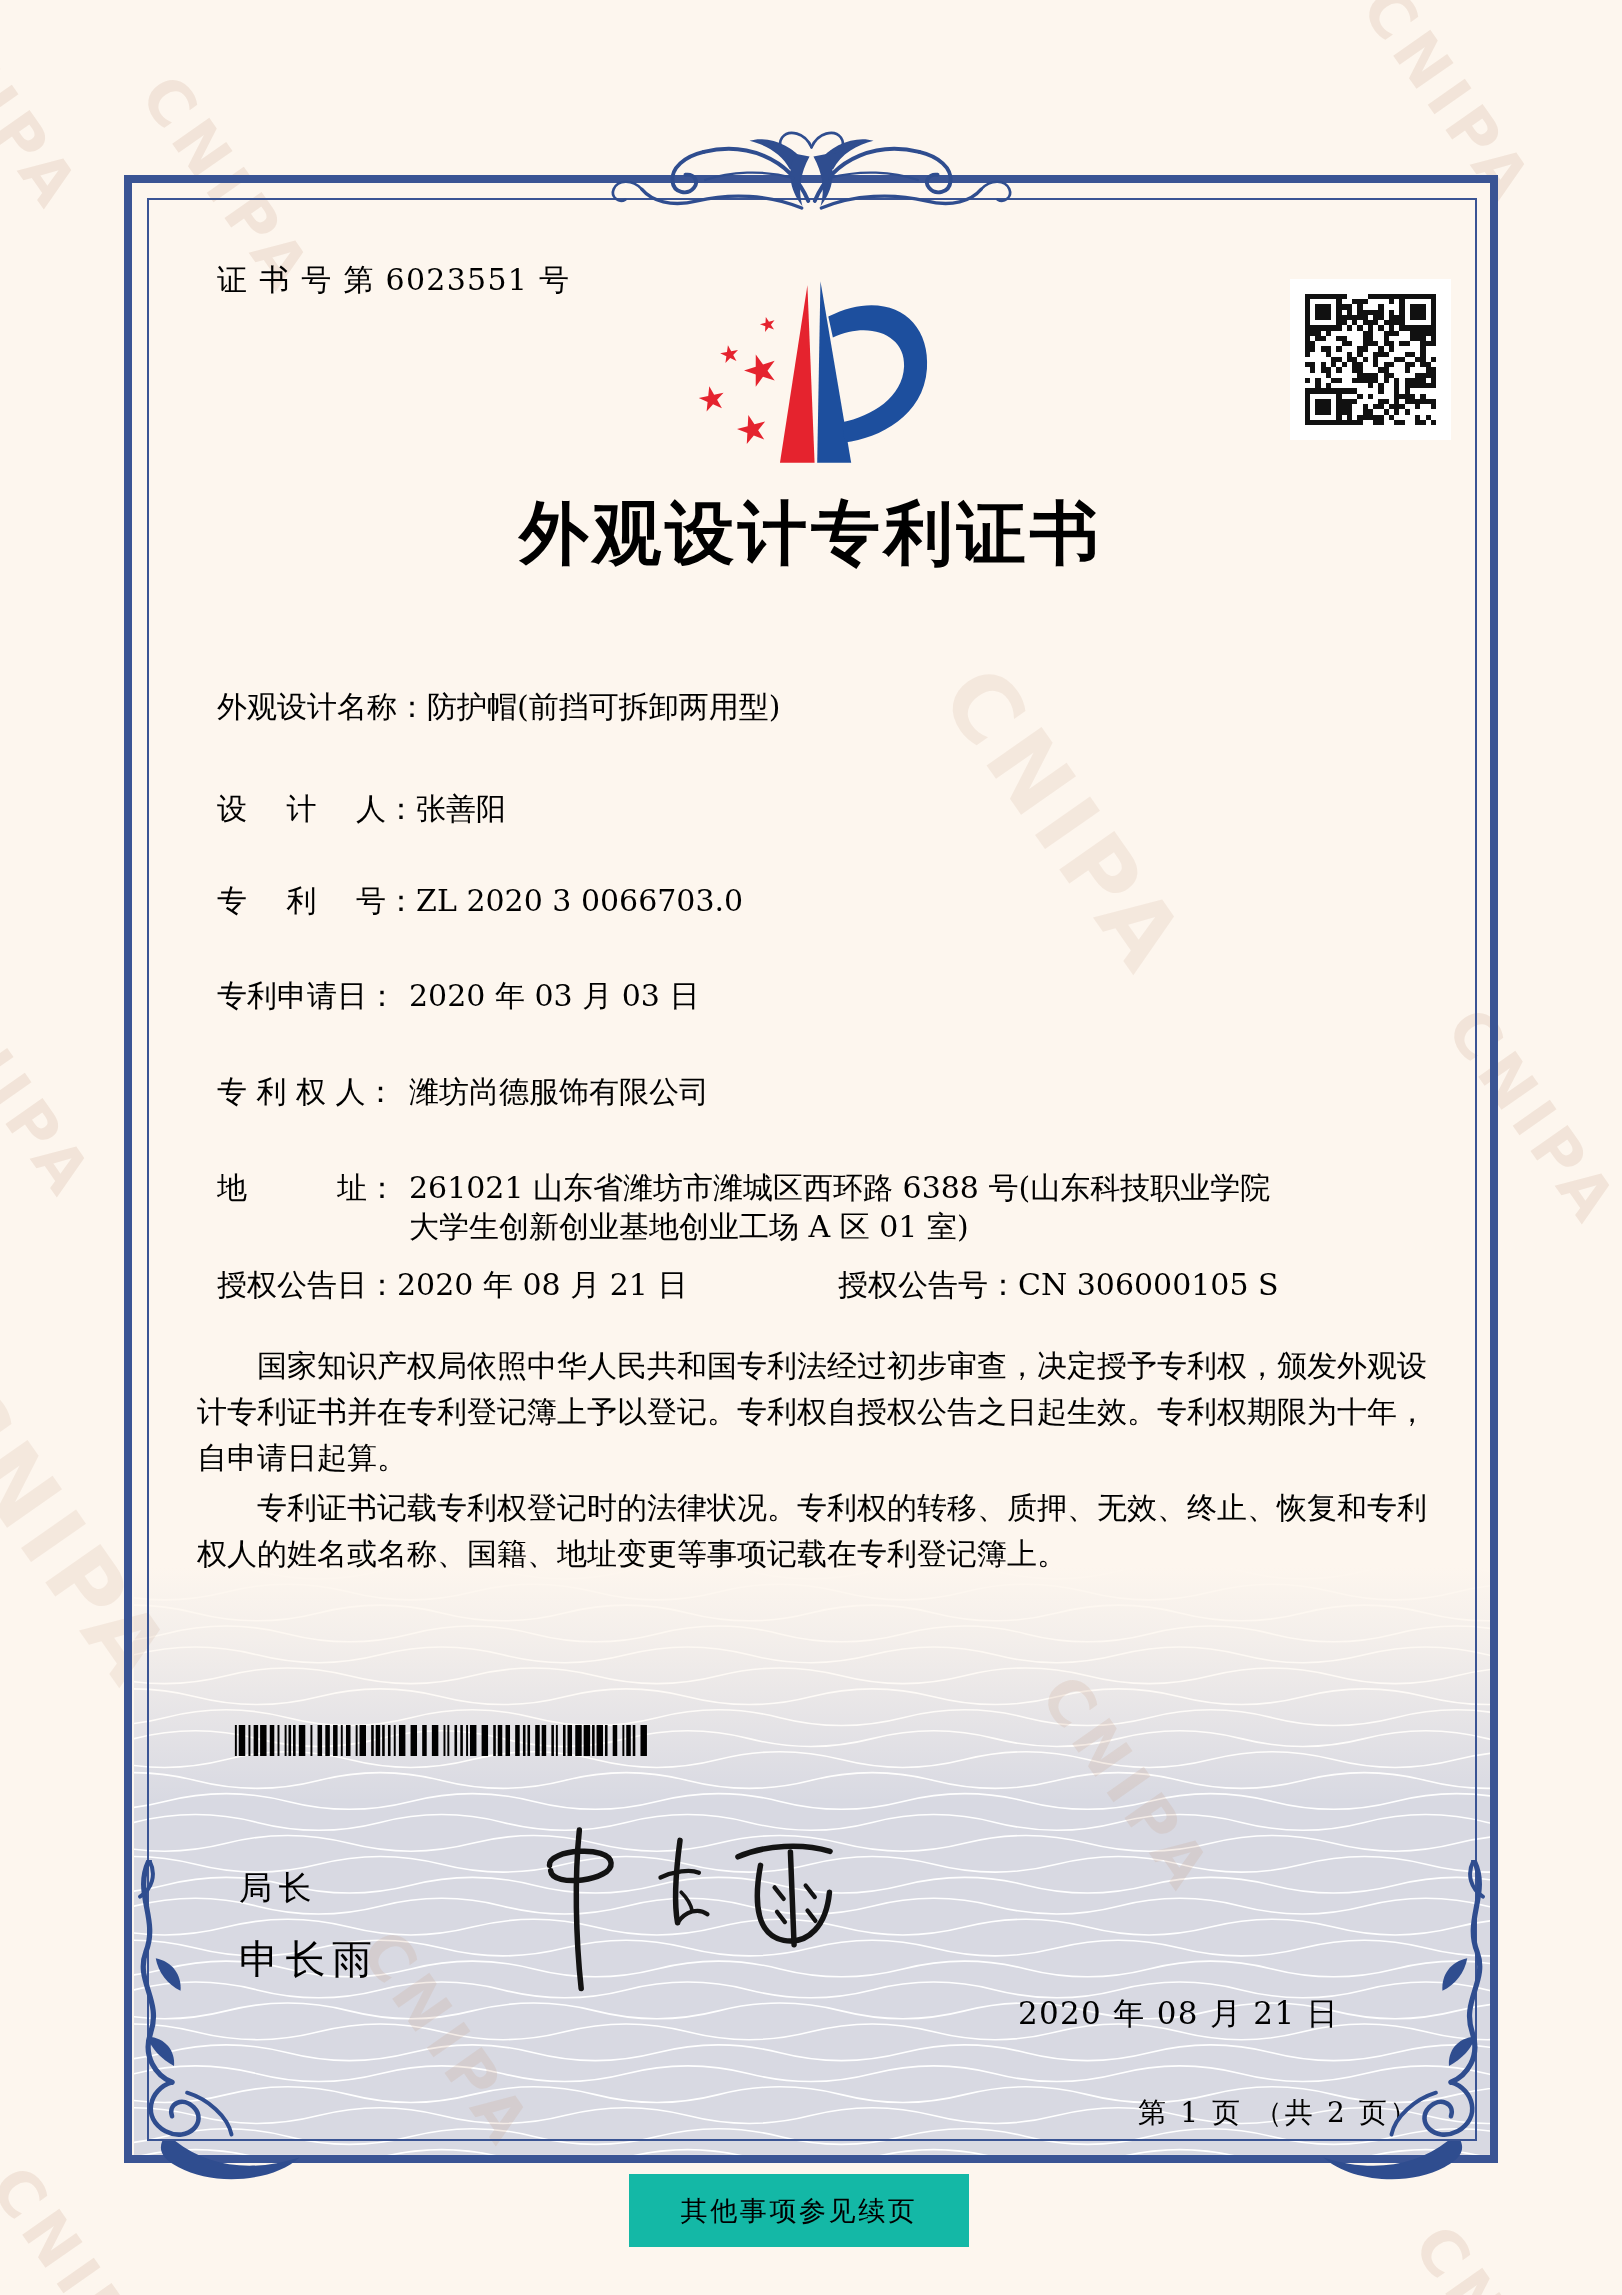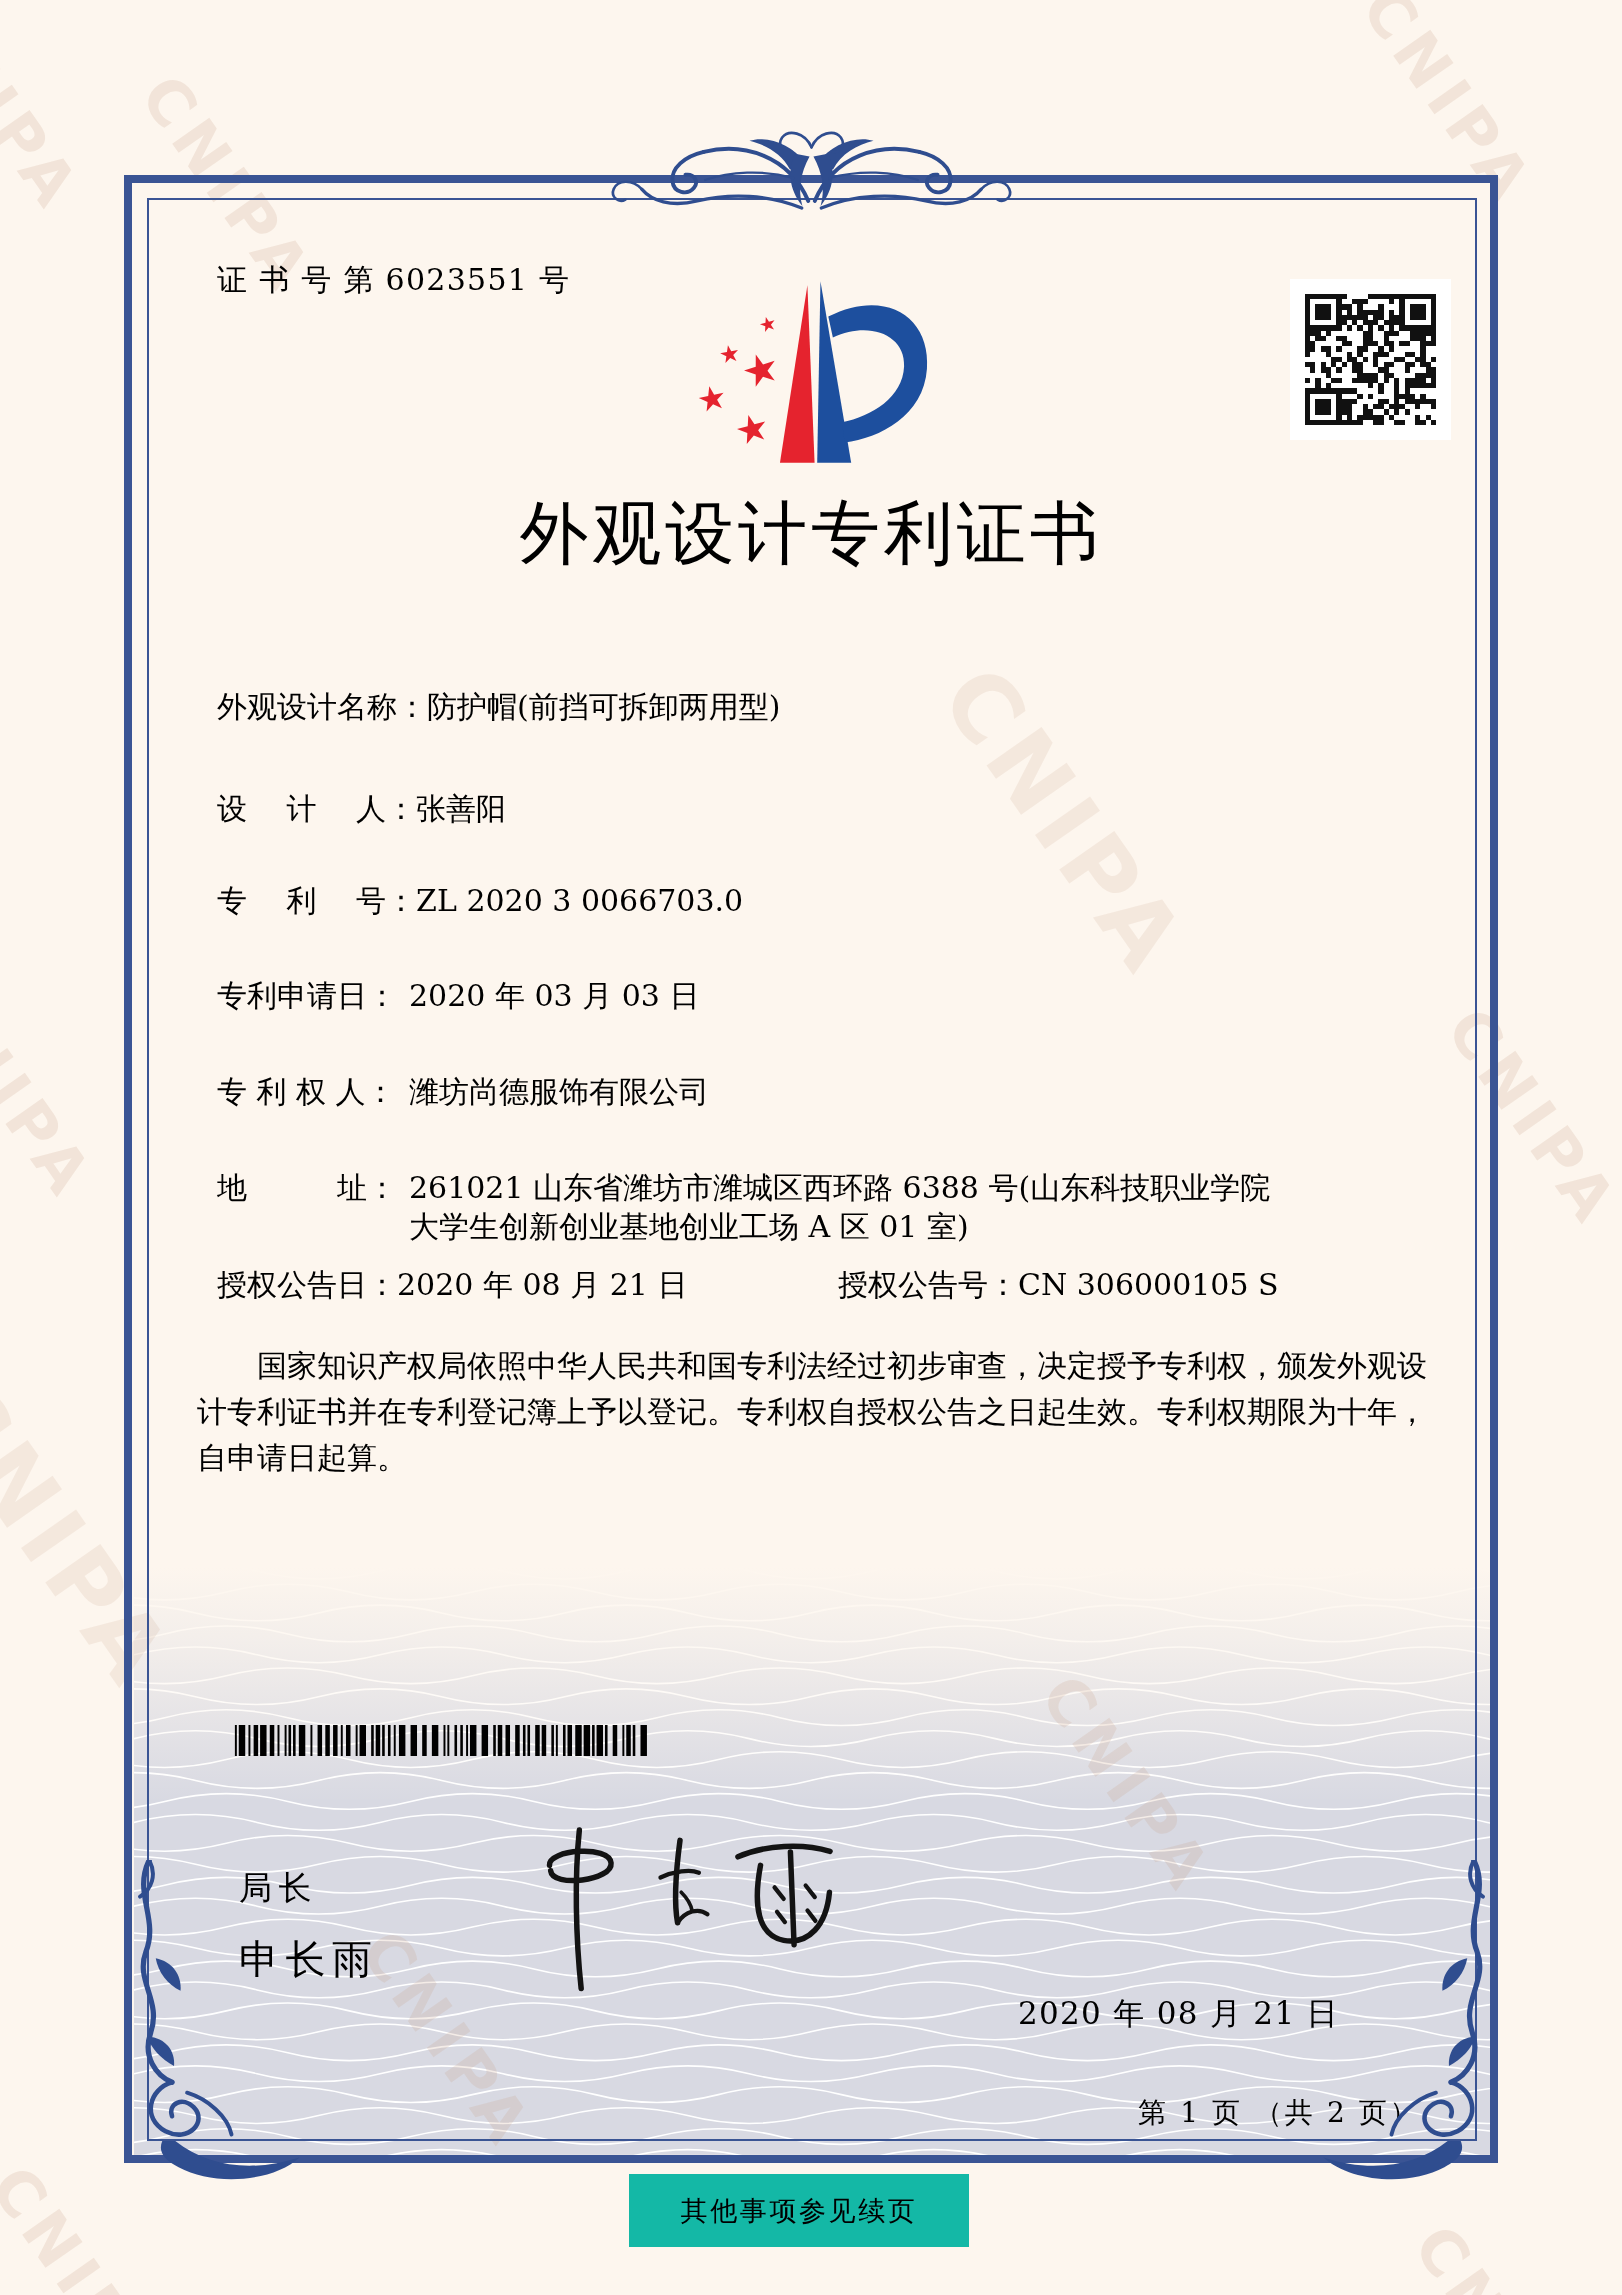--- a/index.html
+++ b/index.html
@@ -19,21 +19,21 @@
       border:8.5px solid #3a5494;box-sizing:border-box;z-index:5;}
   .frame-inner{position:absolute;left:147px;top:198px;width:1330px;height:1943px;
       border:2.6px solid #3a5494;box-sizing:border-box;z-index:5;}
   .ornament{position:absolute;z-index:6;}
   
   .certno{position:absolute;left:217px;top:260px;z-index:4;font-size:30px;letter-spacing:1.3px;}
   .logo{position:absolute;left:694px;top:276px;width:249px;height:196px;z-index:4;}
   .logo .star{position:absolute;color:#e5232e;line-height:1;}
   .qrbox{position:absolute;left:1290px;top:279px;width:161px;height:161px;background:#fff;z-index:4;}
   .title{position:absolute;left:124px;top:488px;width:1374px;text-align:center;z-index:4;
-      font-size:69px;font-weight:400;letter-spacing:3.9px;}
+      font-size:69px;font-weight:700;letter-spacing:3.9px;}
   .field{position:absolute;left:217px;z-index:4;display:flex;font-size:30px;line-height:39px;}
   .flabel{flex:0 0 192px;white-space:nowrap;}
   .fvalue{max-width:929px;}
   .fvalue.addr{max-width:870px;}
   .grant-date{position:absolute;left:217px;top:1265px;z-index:4;font-size:30px;}
   .grant-no{position:absolute;left:838px;top:1265px;z-index:4;font-size:30px;}
   .paras{position:absolute;left:193px;top:1339px;width:1238px;z-index:4;font-size:30px;
       line-height:46px;text-align:justify;}
   .paras p{margin:4px;text-indent:60px;}
   .barcode{position:absolute;left:232px;top:1725px;z-index:4;}
@@ -530,20 +530,21 @@
 
   <div class="grant-date">
     <span>授权公告日：</span><span>2020 年 08 月 21 日</span>
   </div>
   <div class="grant-no">
     <span>授权公告号：</span><span>CN 306000105 S</span>
   </div>
 
   <div class="paras">
     <p>国家知识产权局依照中华人民共和国专利法经过初步审查，决定授予专利权，颁发外观设计专利证书并在专利登记簿上予以登记。专利权自授权公告之日起生效。专利权期限为十年，自申请日起算。</p>
+    <p>专利证书记载专利权登记时的法律状况。专利权的转移、质押、无效、终止、恢复和专利权人的姓名或名称、国籍、地址变更等事项记载在专利登记簿上。</p>
   </div>
 
   <div class="barcode">
     <svg id="barSvg" width="423" height="31" viewBox="0 0 646 48">
         <rect x="0" y="0" width="3" height="48" fill="#000"></rect>
         <rect x="6" y="0" width="10" height="48" fill="#000"></rect>
         <rect x="21" y="0" width="3" height="48" fill="#000"></rect>
         <rect x="29" y="0" width="7" height="48" fill="#000"></rect>
         <rect x="39" y="0" width="10" height="48" fill="#000"></rect>
         <rect x="54" y="0" width="7" height="48" fill="#000"></rect>

